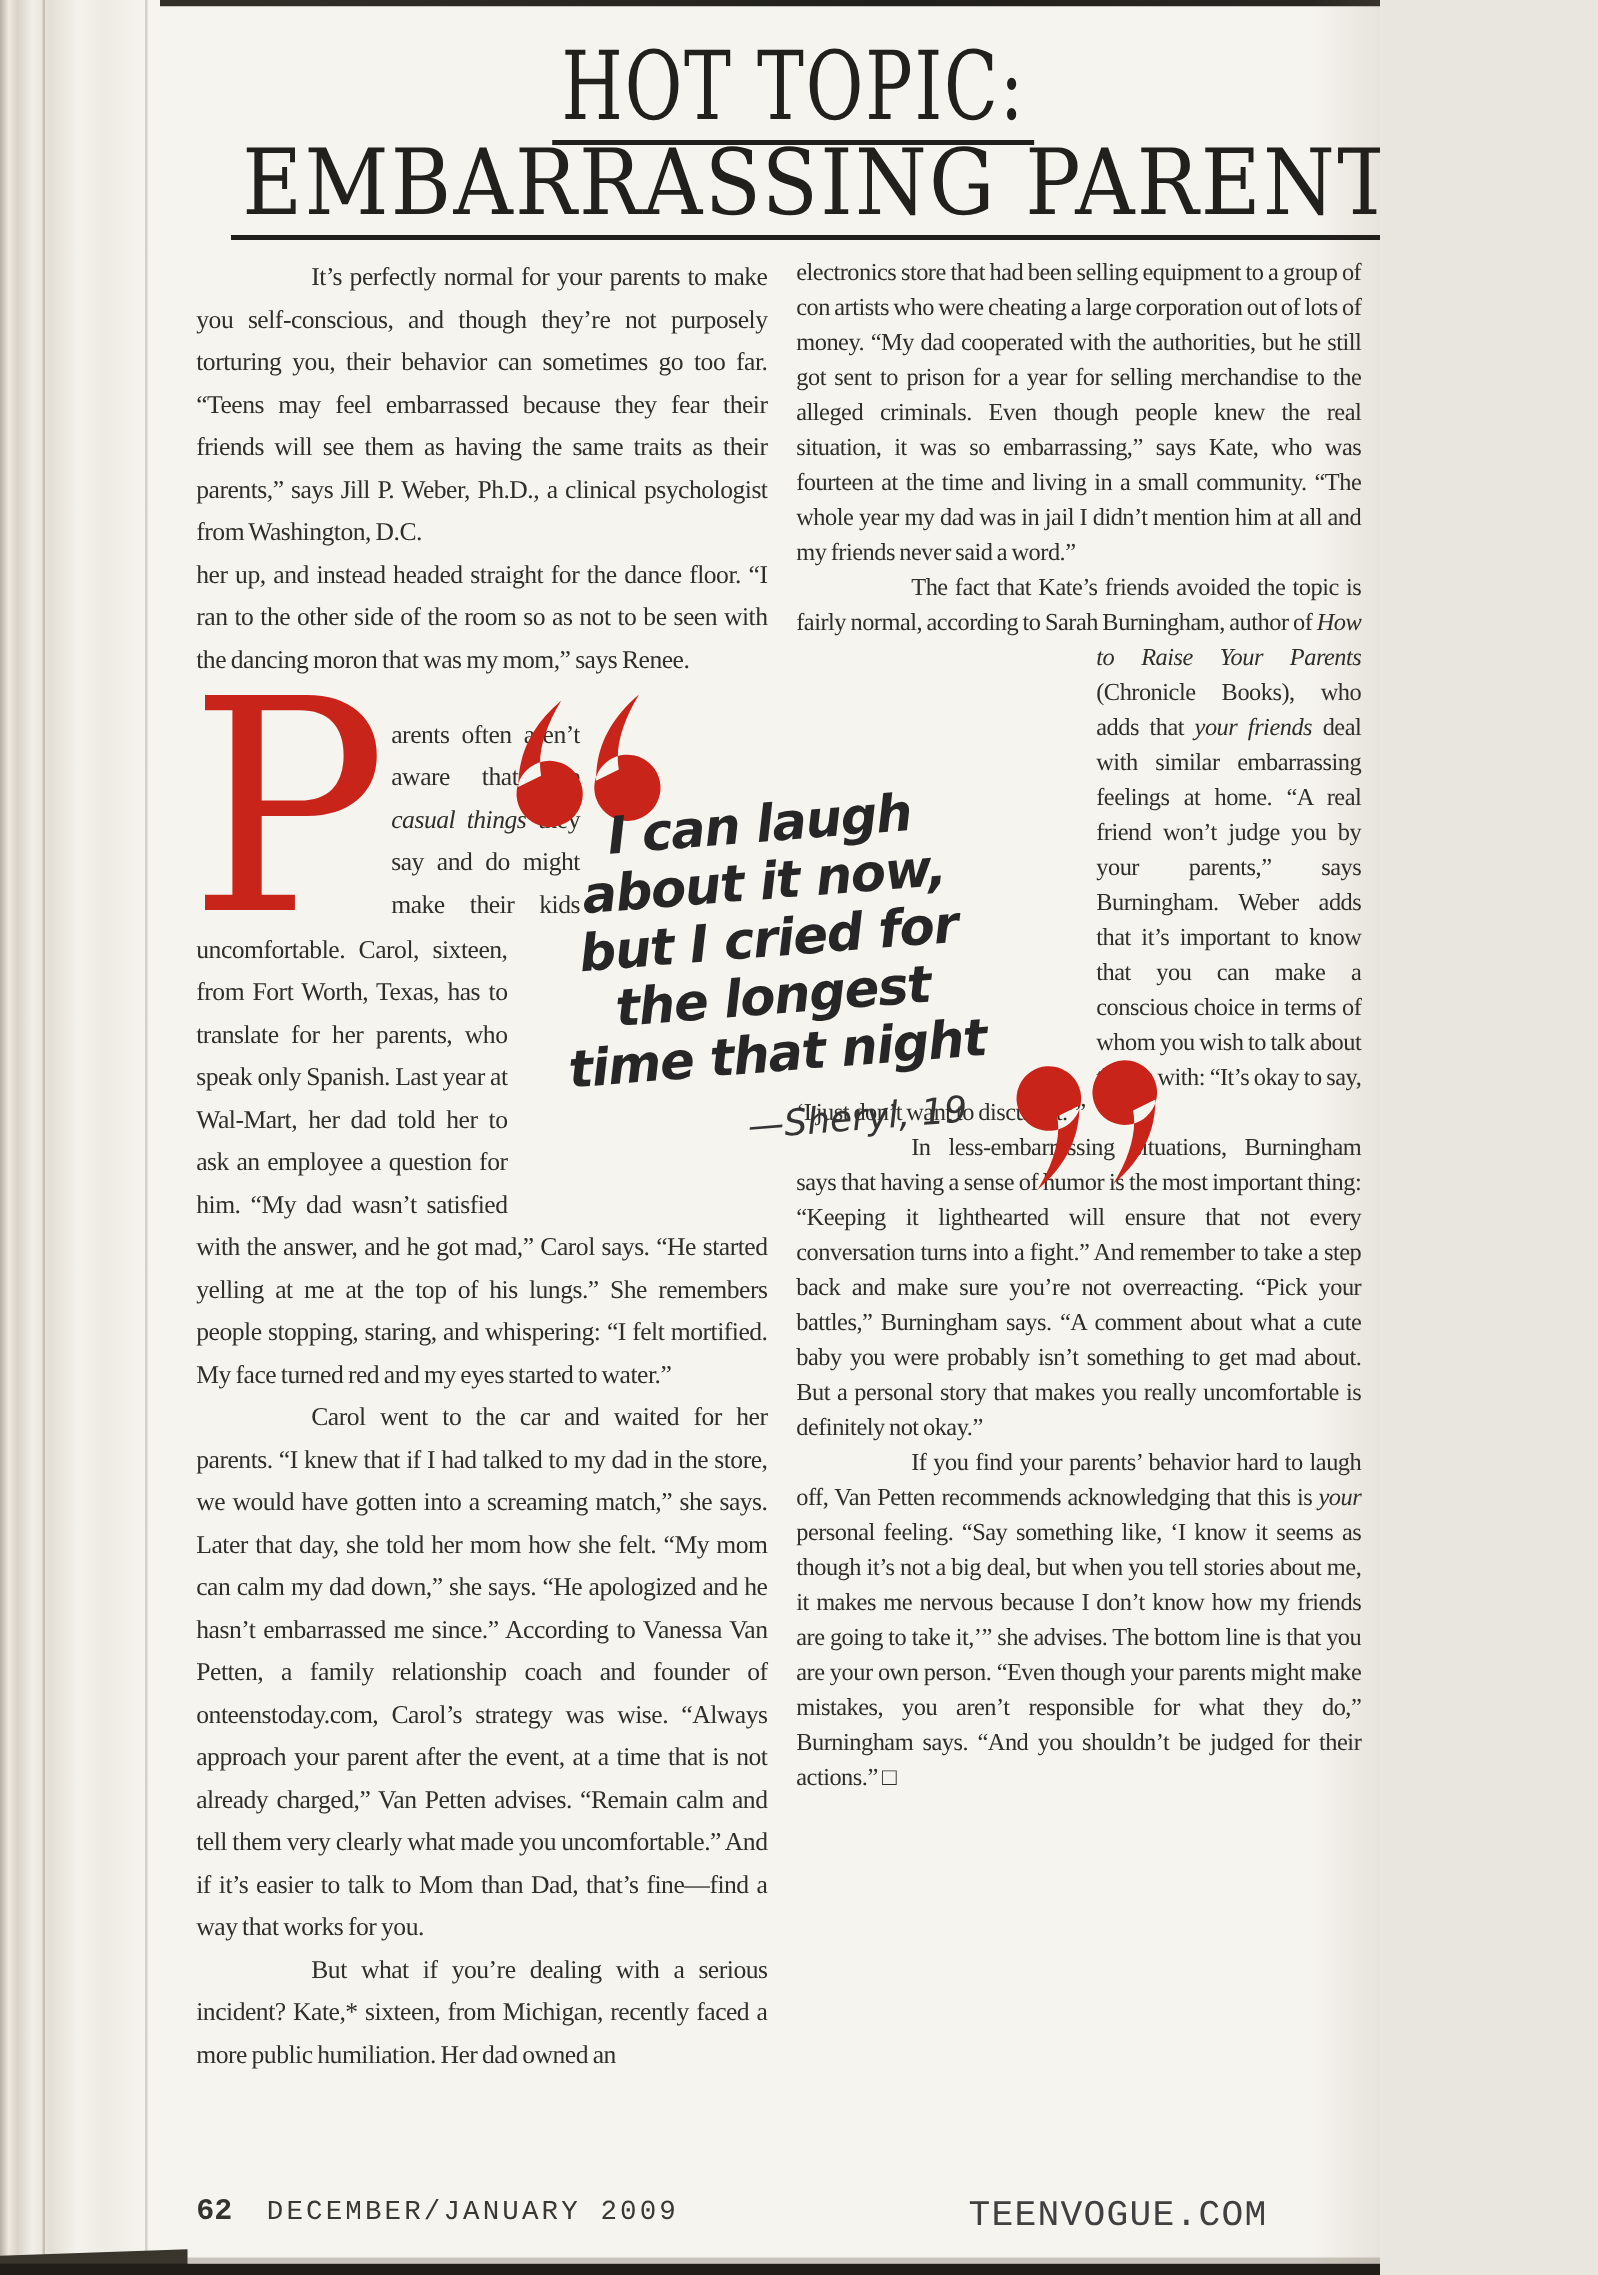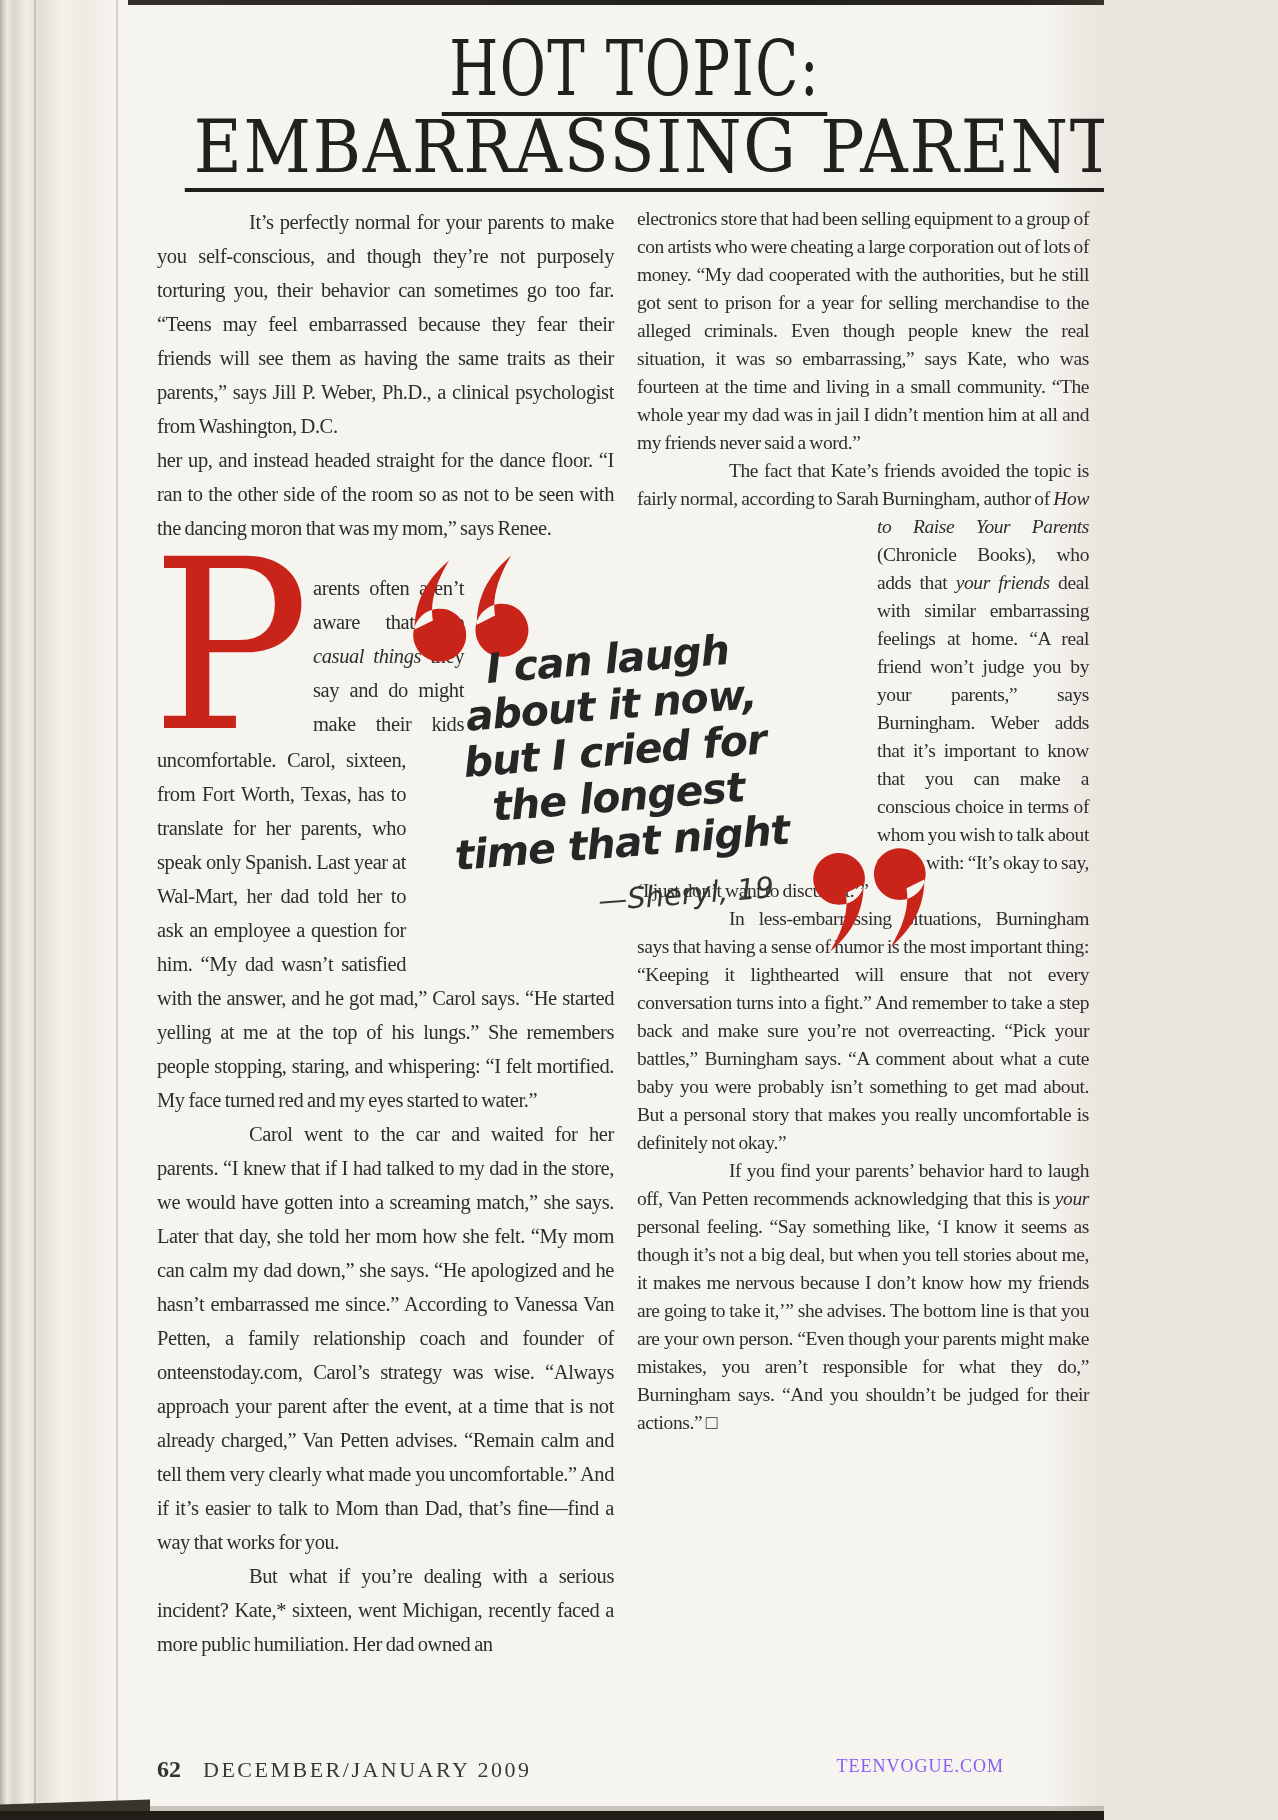--- a/index.html
+++ b/index.html
@@ -47,25 +47,25 @@
   .pq-lines{position:absolute;left:36px;top:96px;width:344px;text-align:center;
     font-family:"DejaVu Sans",sans-serif;font-weight:bold;font-style:italic;
     font-size:41px;line-height:46px;color:#262626;letter-spacing:-1px;}
   .pq-attr{position:absolute;left:150px;top:342px;width:236px;text-align:center;
     font-family:"DejaVu Sans",sans-serif;font-style:italic;font-size:29px;color:#343434;letter-spacing:0;}
   .q-marks{position:absolute;}
   .q-open{left:10px;top:6px;width:124px;height:104px;transform:rotate(180deg);}
   .q-close{left:394px;top:328px;width:120px;height:102px;}
 
   
-  .footer{position:absolute;left:157px;right:100px;top:1756px;display:flex;justify-content:space-between;
-    font-family:Liberation Serif, serif;color:#343330;}
+  .footer{position:absolute;left:157px;right:90px;top:1756px;display:flex;justify-content:space-between;
+    font-family:Liberation Mono, monospace;color:#343330;}
   .pageno{font-weight:bold;font-size:24px;margin-right:18px;}
   .issue{font-size:22px;letter-spacing:2.5px;color:#3a3834;}
-  .site{font-size:18px;letter-spacing:1px;color:#8b5cf6;}
+  .site{font-size:29px;letter-spacing:1px;color:#404040;}
 </style>
 </head>
 <body>
 
 <div class="page">
 
   <div class="spine"></div>
   <div class="crease"></div>
   <div class="top-edge"></div>
   <div class="right-shade"></div>
@@ -80,21 +80,21 @@
     <p class="para">her up, and instead headed straight for the dance floor. “I ran to the other side of the room so as not to be seen with the dancing moron that was my mom,” says Renee.</p>
     <div class="para spacer-top">
       <div class="dropcap-box">
         <span class="dropcap">P</span>
       </div>
       <div class="cut-r1"></div>
       <div class="cut-r2"></div>
       <span>arents often aren’t aware that the <i>casual things</i> they say and do might make their kids uncomfortable. Carol, sixteen, from Fort Worth, Texas, has to translate for her parents, who speak only Spanish. Last year at Wal-Mart, her dad told her to ask an employee a question for him. “My dad wasn’t satisfied with the answer, and he got mad,” Carol says. “He started yelling at me at the top of his lungs.” She remembers people stopping, staring, and whispering: “I felt mortified. My face turned red and my eyes started to water.”</span>
     </div>
     <p class="para indent">Carol went to the car and waited for her parents. “I knew that if I had talked to my dad in the store, we would have gotten into a screaming match,” she says. Later that day, she told her mom how she felt. “My mom can calm my dad down,” she says. “He apologized and he hasn’t embarrassed me since.” According to Vanessa Van Petten, a family relationship coach and founder of onteenstoday.com, Carol’s strategy was wise. “Always approach your parent after the event, at a time that is not already charged,” Van Petten advises. “Remain calm and tell them very clearly what made you uncomfortable.” And if it’s easier to talk to Mom than Dad, that’s fine—find a way that works for you.</p>
-    <p class="para indent">But what if you’re dealing with a serious incident? Kate,* sixteen, went Michigan, recently faced a more public humiliation. Her dad owned an</p>
+    <p class="para indent">But what if you’re dealing with a serious incident? Kate,* sixteen, from Michigan, recently faced a more public humiliation. Her dad owned an</p>
   </div>
 
   <div class="col col-right">
     <p class="para">electronics store that had been selling equipment to a group of con artists who were cheating a large corporation out of lots of money. “My dad cooperated with the authorities, but he still got sent to prison for a year for selling merchandise to the alleged criminals. Even though people knew the real situation, it was so embarrassing,” says Kate, who was fourteen at the time and living in a small community. “The whole year my dad was in jail I didn’t mention him at all and my friends never said a word.”</p>
     <div class="para indent">
       <span>The fact that Kate’s friends avoided the topic is fairly normal, according to Sarah Burningham, </span>
       <div class="cut-left-quote"></div>
       <span>author of <i>How to Raise Your Parents</i> (Chronicle Books), who adds that <i>your friends</i> deal with similar embarrassing feelings at home. “A real friend won’t judge you by your parents,” says Burningham. Weber adds that it’s important to know that you can make a conscious choice in terms of whom you wish to talk about things with: “It’s okay to say, ‘I just don’t want to discuss it.’”</span>
     </div>
     <p class="para indent">In less-embarrassing situations, Burningham says that having a sense of humor is the most important thing: “Keeping it lighthearted will ensure that not every conversation turns into a fight.” And remember to take a step back and make sure you’re not overreacting. “Pick your battles,” Burningham says. “A comment about what a cute baby you were probably isn’t something to get mad about. But a personal story that makes you really uncomfortable is definitely not okay.”</p>

